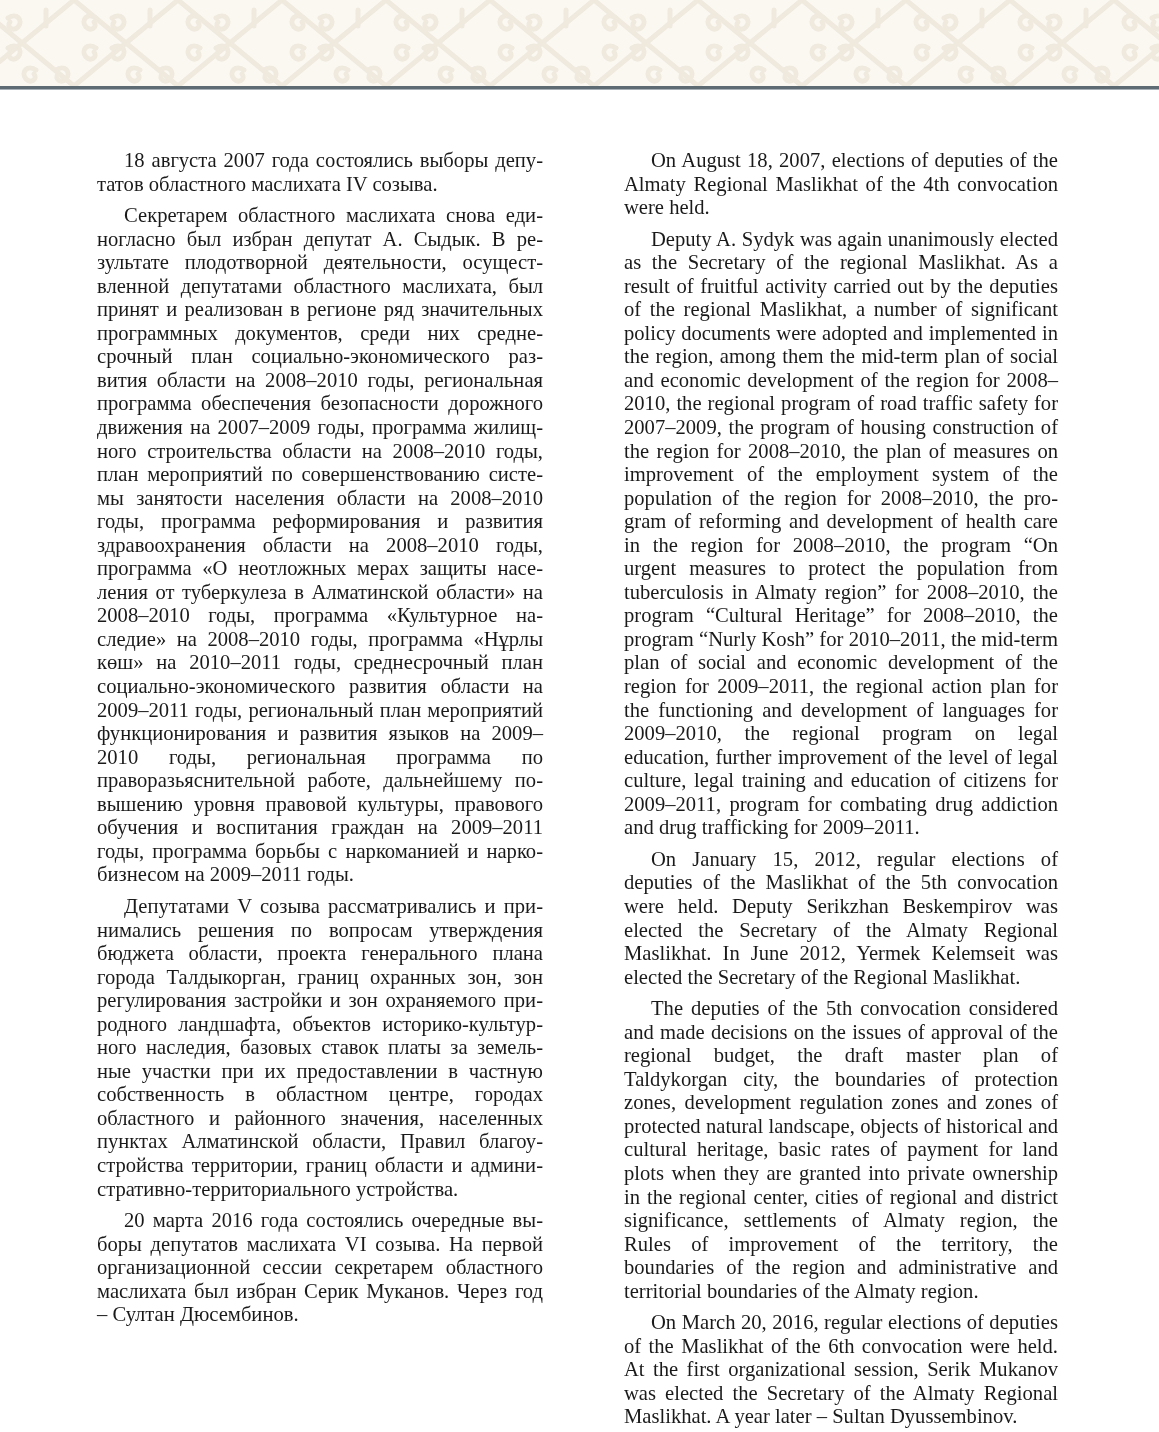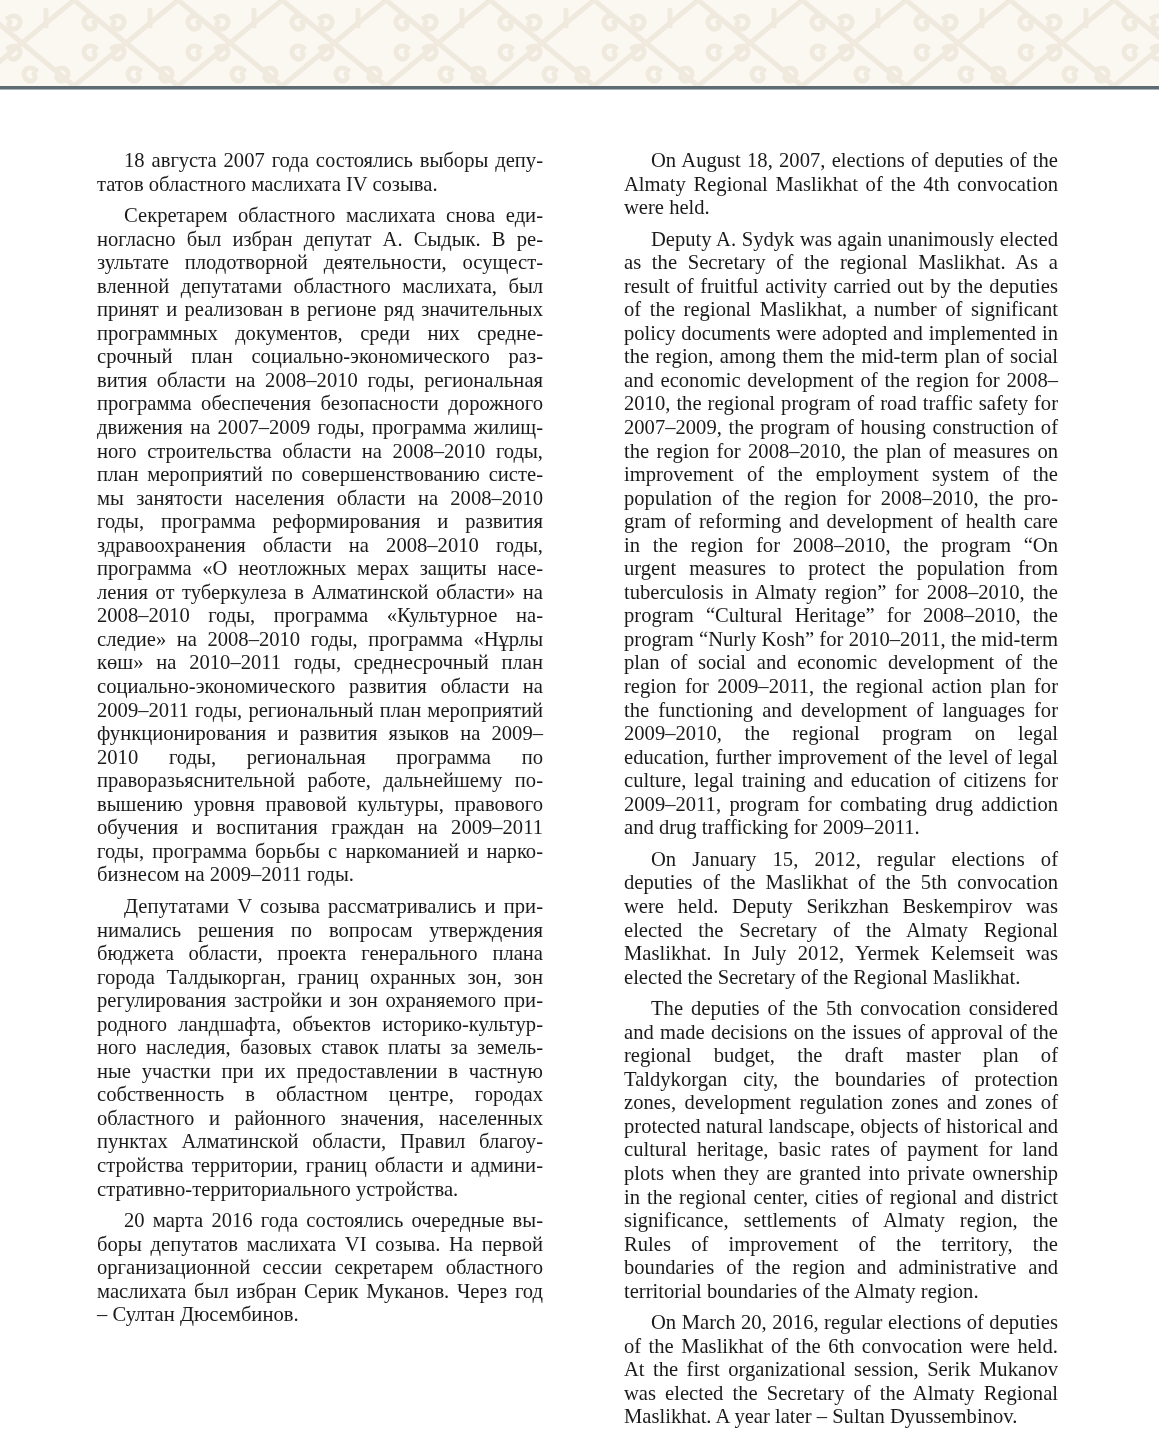--- a/index.html
+++ b/index.html
@@ -80,16 +80,16 @@
 <div class="column ru">
   <p>18 августа 2007 года состоялись выборы депу­татов областного маслихата IV созыва.</p>
   <p>Секретарем областного маслихата снова еди­ногласно был избран депутат А. Сыдык. В ре­зультате плодотворной деятельности, осущест­вленной депутатами областного маслихата, был принят и реализован в регионе ряд значительных программных документов, среди них средне­срочный план социально-экономического раз­вития области на 2008–2010 годы, региональная программа обеспечения безопасности дорожного движения на 2007–2009 годы, программа жилищ­ного строительства области на 2008–2010 годы, план мероприятий по совершенствованию систе­мы занятости населения области на 2008–2010 годы, программа реформирования и развития здравоохранения области на 2008–2010 годы, программа «О неотложных мерах защиты насе­ления от туберкулеза в Алматинской области» на 2008–2010 годы, программа «Культурное на­следие» на 2008–2010 годы, программа «Нұрлы көш» на 2010–2011 годы, среднесрочный план социально-экономического развития области на 2009–2011 годы, региональный план мероприя­тий функционирования и развития языков на 2009–2010 годы, региональная программа по праворазьяснительной работе, дальнейшему по­вышению уровня правовой культуры, правового обучения и воспитания граждан на 2009–2011 годы, программа борьбы с наркоманией и нарко­бизнесом на 2009–2011 годы.</p>
   <p>Депутатами V созыва рассматривались и при­нимались решения по вопросам утверждения бюджета области, проекта генерального плана города Талдыкорган, границ охранных зон, зон регулирования застройки и зон охраняемого при­родного ландшафта, объектов историко-культур­ного наследия, базовых ставок платы за земель­ные участки при их предоставлении в частную собственность в областном центре, городах областного и районного значения, населенных пунктах Алматинской области, Правил благоу­стройства территории, границ области и админи­стративно-территориального устройства.</p>
   <p>20 марта 2016 года состоялись очередные вы­боры депутатов маслихата VI созыва. На первой организационной сессии секретарем областного маслихата был избран Серик Муканов. Через год – Султан Дюсембинов.</p>
 </div>
 
 <div class="column en">
   <p>On August 18, 2007, elections of deputies of the Almaty Regional Maslikhat of the 4th convocation were held.</p>
   <p>Deputy A. Sydyk was again unanimously elect­ed as the Secretary of the regional Maslikhat. As a result of fruitful activity carried out by the deputies of the regional Maslikhat, a number of significant policy documents were adopted and implemented in the region, among them the mid-term plan of social and economic development of the region for 2008–2010, the regional program of road traffic safety for 2007–2009, the program of housing construction of the region for 2008–2010, the plan of measures on improvement of the employment system of the population of the region for 2008–2010, the pro­gram of reforming and development of health care in the region for 2008–2010, the program “On urgent measures to protect the population from tuberculo­sis in Almaty region” for 2008–2010, the program “Cultural Heritage” for 2008–2010, the program “Nurly Kosh” for 2010–2011, the mid-term plan of social and economic development of the region for 2009–2011, the regional action plan for the function­ing and development of languages for 2009–2010, the regional program on legal education, further im­provement of the level of legal culture, legal training and education of citizens for 2009–2011, program for combating drug addiction and drug trafficking for 2009–2011.</p>
-  <p>On January 15, 2012, regular elections of deputies of the Maslikhat of the 5th convocation were held. Deputy Serikzhan Beskempirov was elected the Secretary of the Almaty Regional Maslikhat. In July 2012, Yermek Kelemseit was elected the Secretary of the Regional Maslikhat.</p>
+  <p>On January 15, 2012, regular elections of deputies of the Maslikhat of the 5th convocation were held. Deputy Serikzhan Beskempirov was elected the Secretary of the Almaty Regional Maslikhat. In June 2012, Yermek Kelemseit was elected the Secretary of the Regional Maslikhat.</p>
   <p>The deputies of the 5th convocation consid­ered and made decisions on the issues of approv­al of the regional budget, the draft master plan of Taldykorgan city, the boundaries of protection zones, development regulation zones and zones of protected natural landscape, objects of histor­ical and cultural heritage, basic rates of payment for land plots when they are granted into private ownership in the regional center, cities of region­al and district significance, settlements of Almaty region, the Rules of improvement of the territory, the boundaries of the region and administrative and territorial boundaries of the Almaty region.</p>
   <p>On March 20, 2016, regular elections of deputies of the Maslikhat of the 6th convocation were held. At the first organizational session, Serik Mukanov was elected the Secretary of the Almaty Regional Maslikhat. A year later – Sultan Dyussembinov.</p>
 </div>
 
 </body></html>

